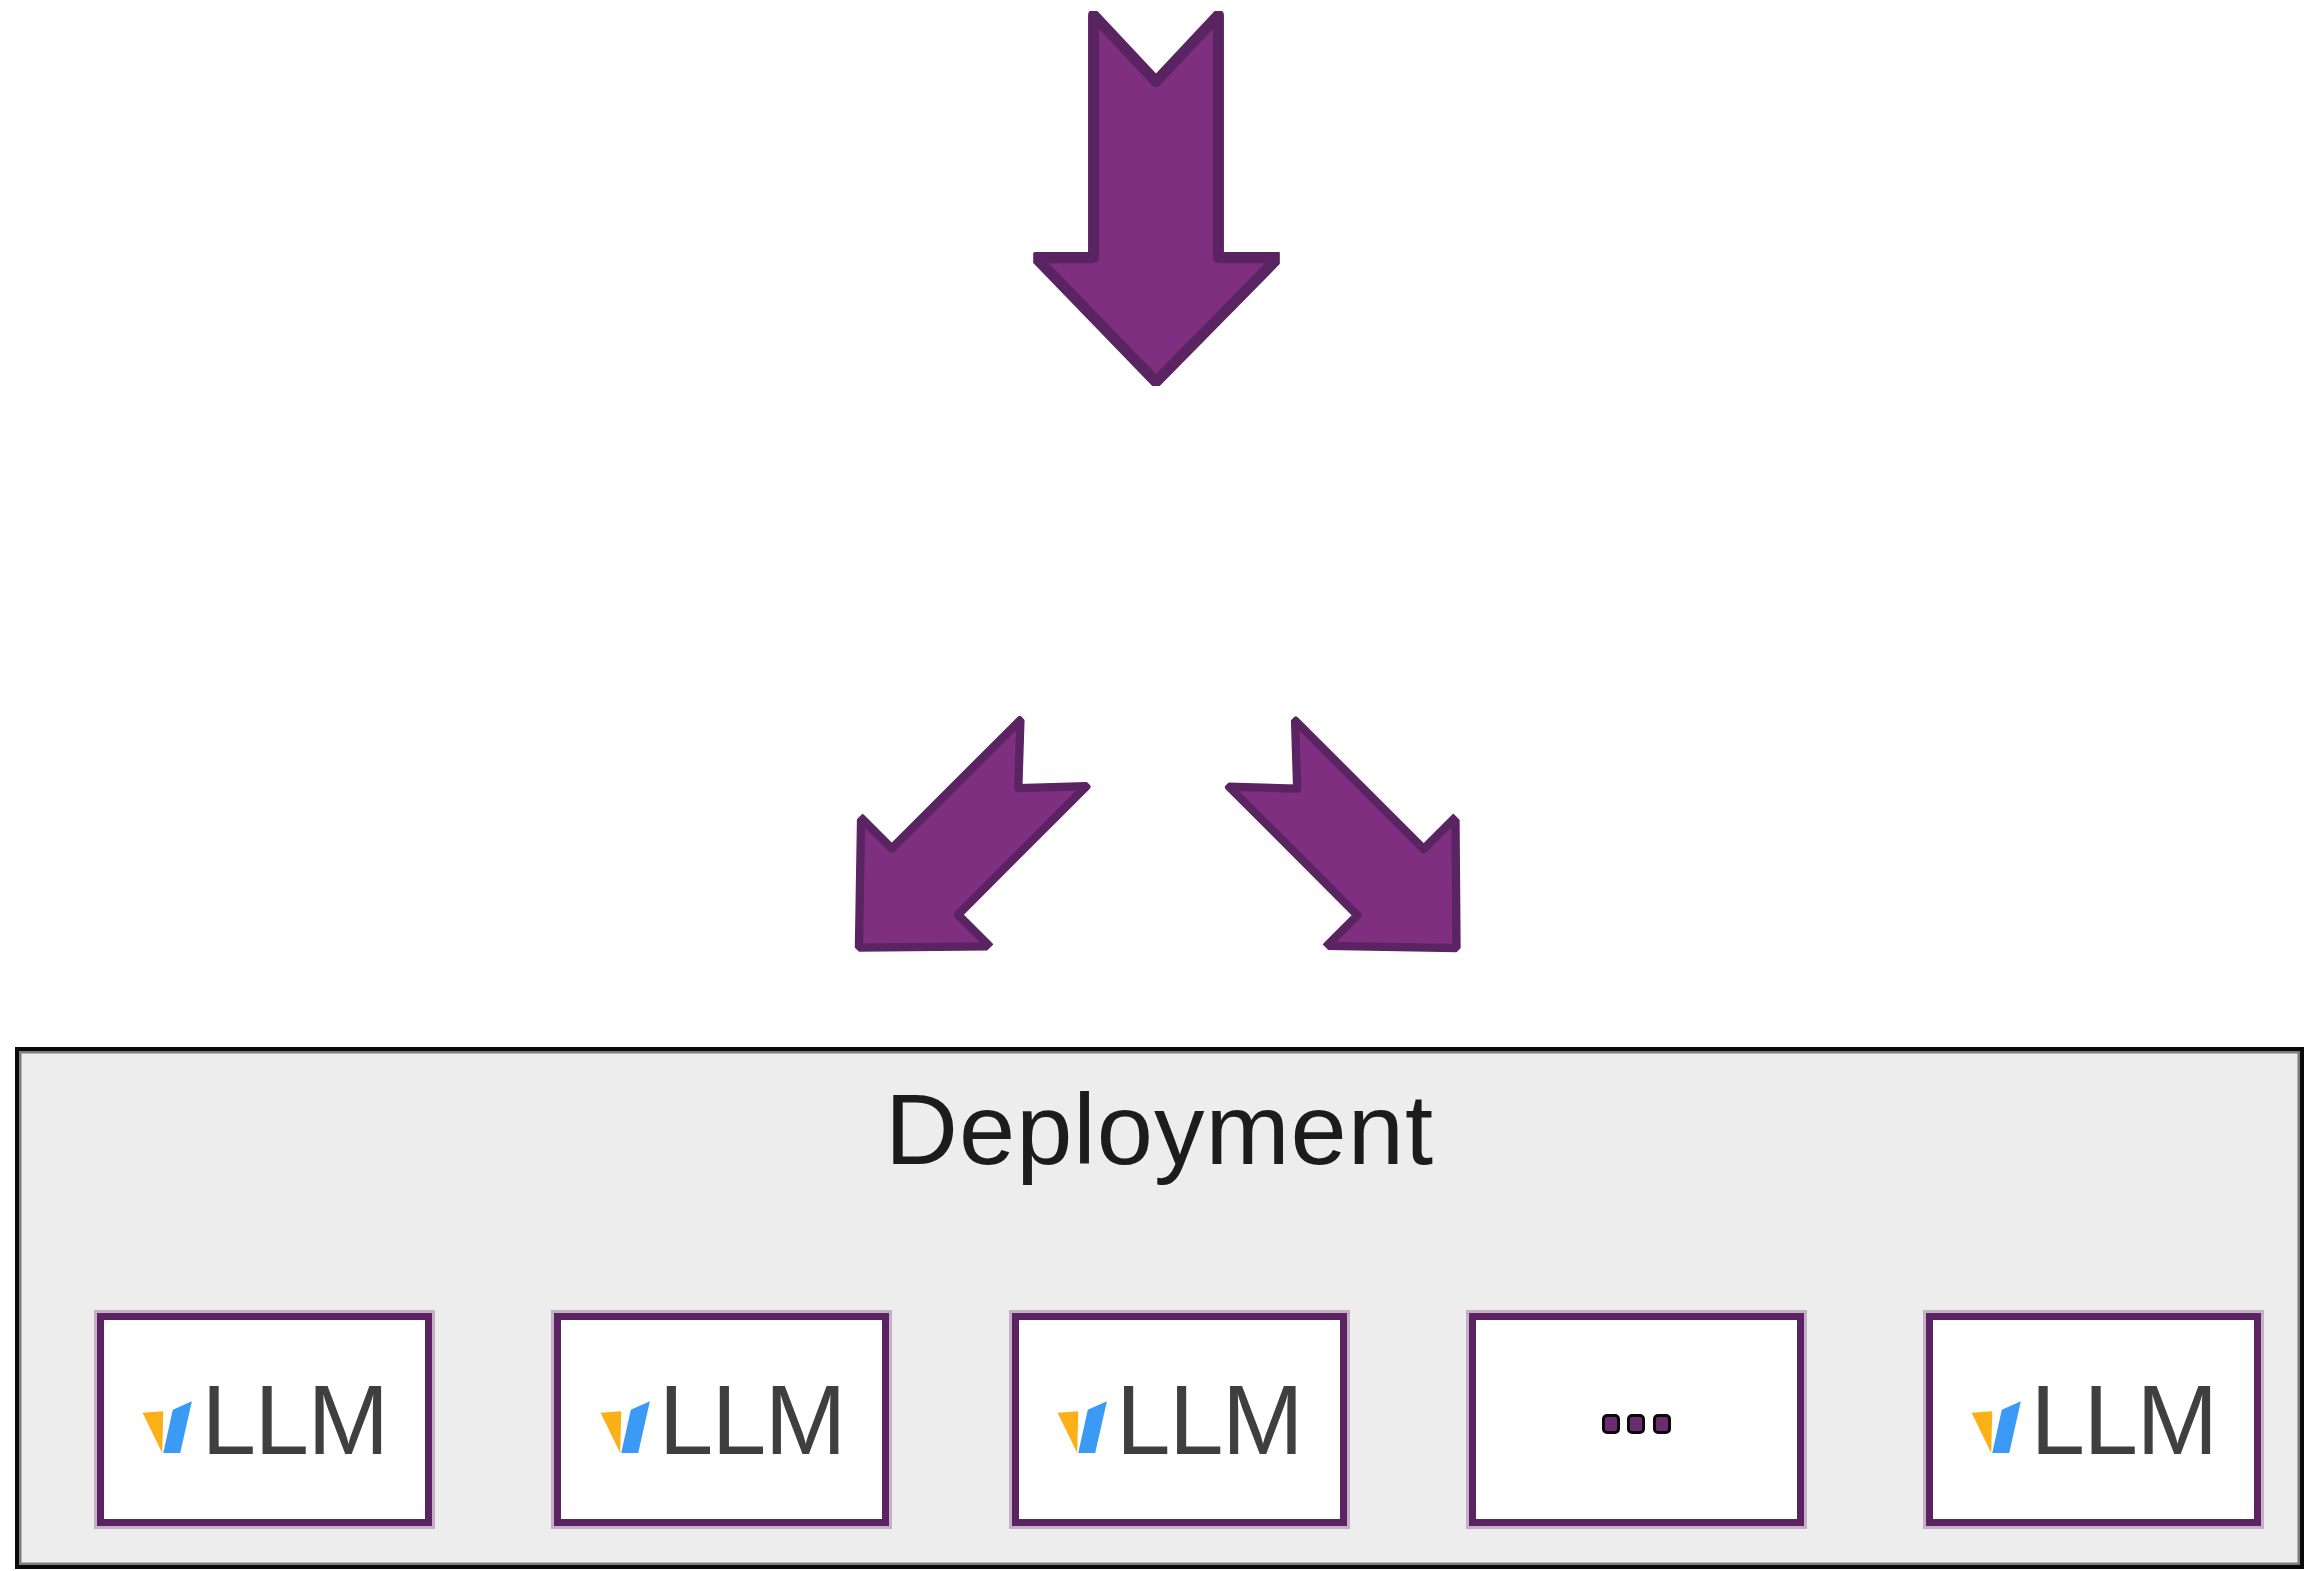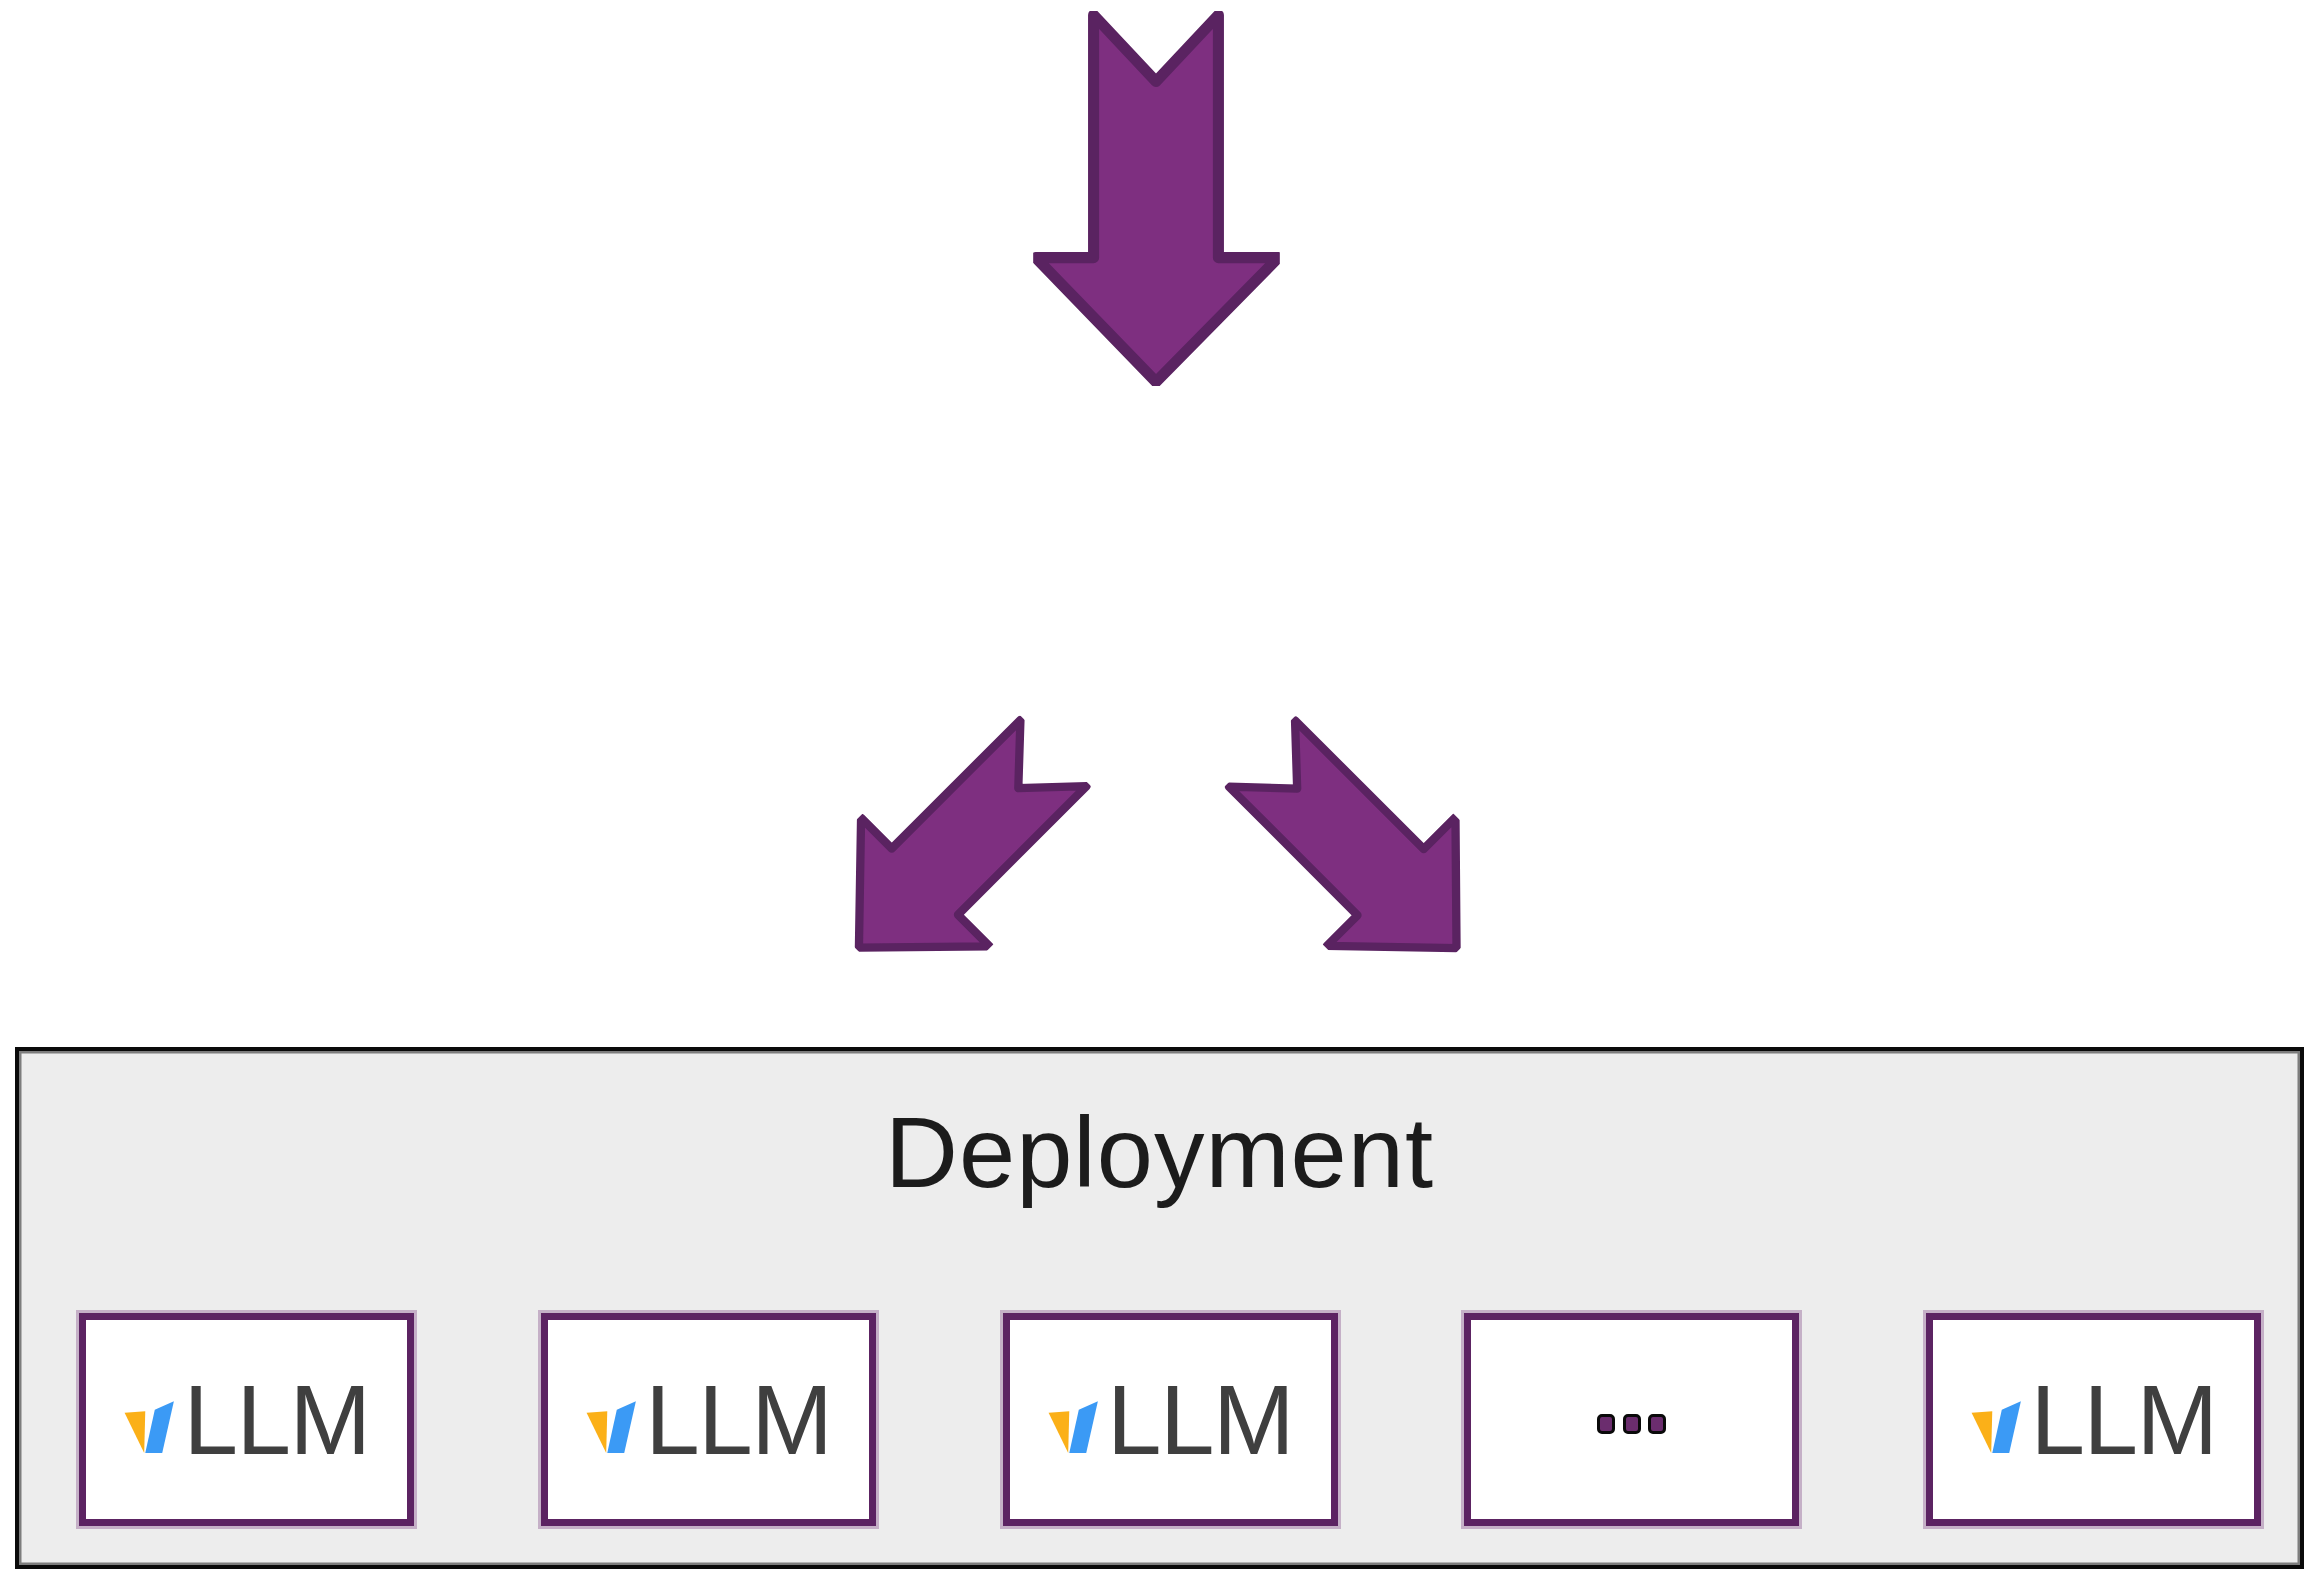--- a/index.html
+++ b/index.html
@@ -49,29 +49,29 @@
   .panel-title {
     color: #1C1C1C;
     font-size: 101px;
     letter-spacing: 1px;
     line-height: 1;
     white-space: nowrap;
   }
   #deployment-box .panel-title {
     display: block;
     text-align: center;
-    margin-top: 51px;
+    margin-top: 28px;
   }
 
   
   #instance-row {
     position: absolute;
     left: 0; right: 0;
     top: 262px;
-    padding: 0 39px 0 60px;
+    padding: 0 39px 0 78px;
     display: flex;
     justify-content: space-between;
   }
   .instance-box {
     width: 335px;
     height: 213px;
     box-sizing: border-box;
     background: #ffffff;
     border: 7px solid #5C2362;
     box-shadow: 0 0 0 3px rgba(175, 143, 178, 0.65);

